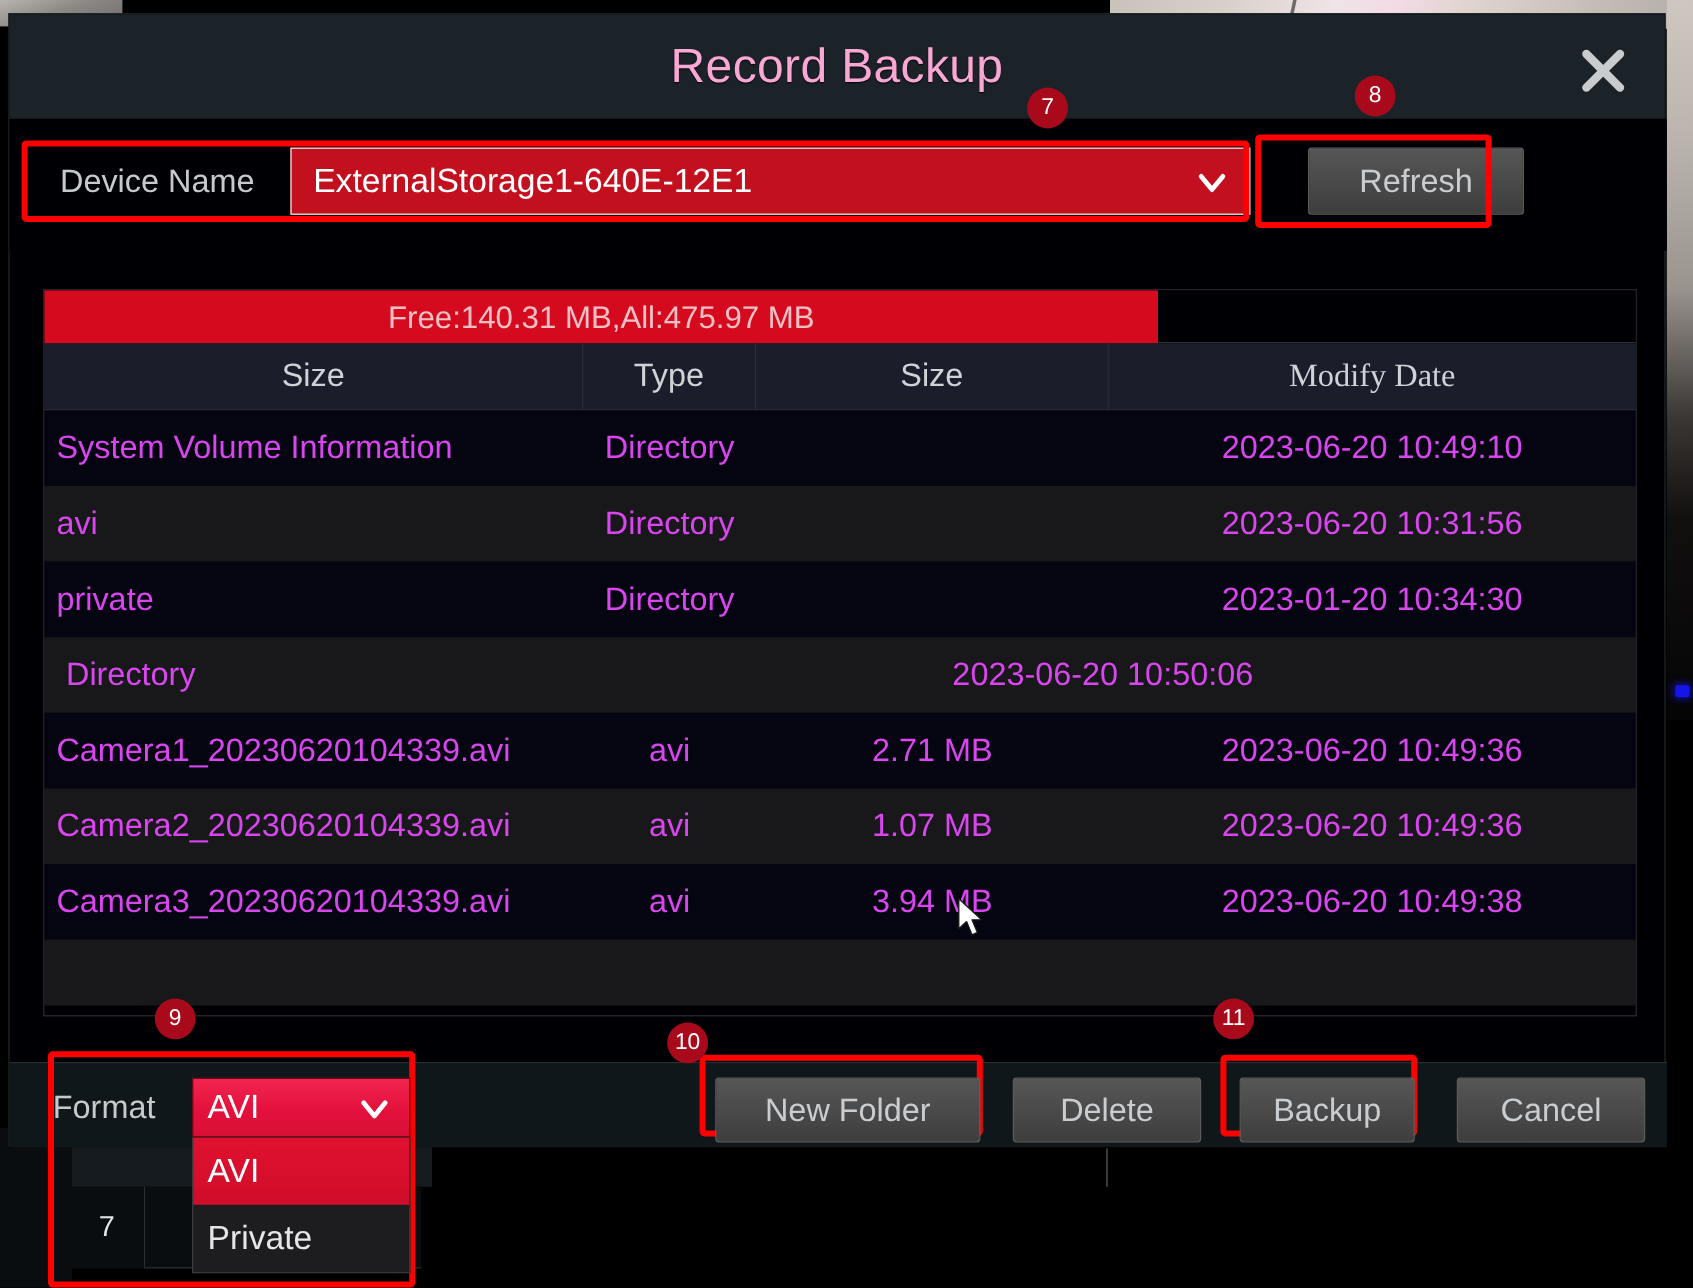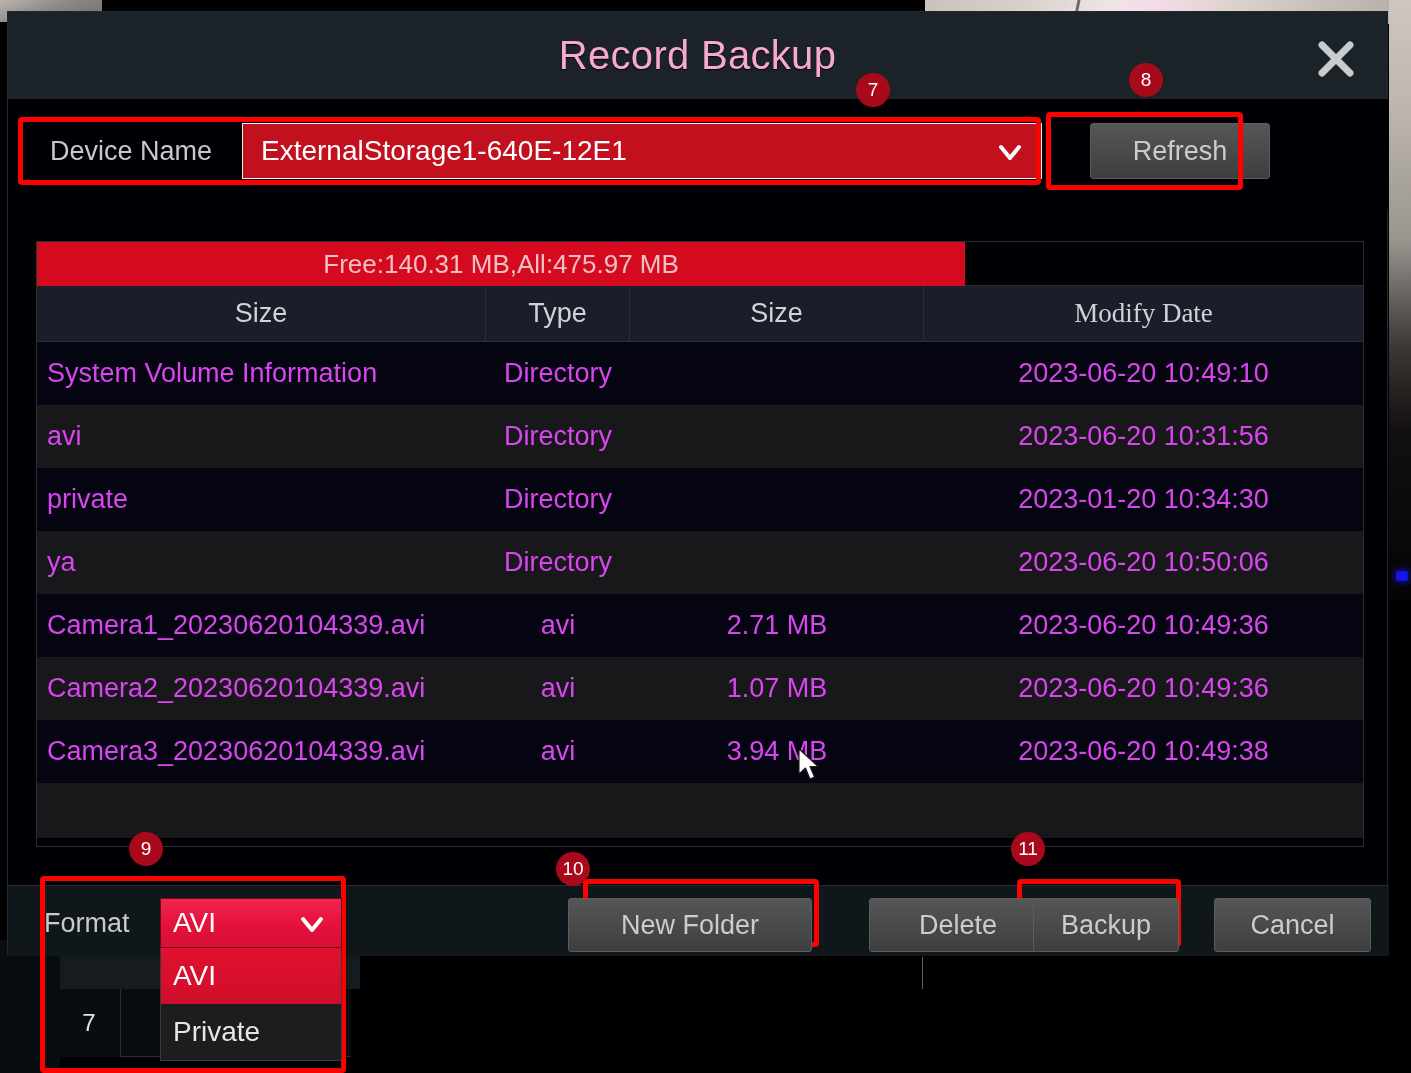--- a/index.html
+++ b/index.html
@@ -177,22 +177,22 @@
          font-size: 28px; color: #e4e6e8; cursor: pointer; }
   .opt.selected { background: linear-gradient(180deg,#e0112f 0%,#cf0d2a 100%); color: #fff; }
 
   .btn {
     position: absolute; top: 886px; height: 54px;
     background: linear-gradient(180deg,#565656 0%,#4a4a4a 50%,#3e3e3e 100%);
     border: 1px solid #5d5d5d; border-radius: 3px;
     display: flex; align-items: center; justify-content: center;
     font-size: 27px; color: #c9cdd0; cursor: pointer; z-index: 20;
   }
-  .btn-newfolder { left: 560px; width: 244px; text-align: center; }
-  .btn-delete    { left: 861px; width: 178px; }
+  .btn-newfolder { left: 588px; width: 221px; text-align: center; }
+  .btn-delete    { left: 836px; width: 157px; }
   .btn-backup    { left: 1025px; width: 146px; }
   .btn-cancel    { left: 1206px; width: 157px; }
 
   
   .bg-cell-box {
     position: absolute; left: 58px; top: 989px; width: 63px; height: 68px;
     border-right: 1px solid #2a2f34; background: #0a0d0f;
     display: flex; align-items: center; justify-content: center;
   }
   .bg-cell-box span { font-size: 24px; color: #e2e4e6; }
@@ -284,21 +284,20 @@
       <div class="td c-size"></div>
       <div class="td c-date">2023-06-20 10:31:56</div>
     </div>
     <div class="trow odd">
       <div class="td c-name">private</div>
       <div class="td c-type">Directory</div>
       <div class="td c-size"></div>
       <div class="td c-date">2023-01-20 10:34:30</div>
     </div>
     <div class="trow even">
-      <div class="td c-name">ya</div>
       <div class="td c-type">Directory</div>
       <div class="td c-size"></div>
       <div class="td c-date">2023-06-20 10:50:06</div>
     </div>
     <div class="trow odd">
       <div class="td c-name">Camera1_20230620104339.avi</div>
       <div class="td c-type">avi</div>
       <div class="td c-size">2.71 MB</div>
       <div class="td c-date">2023-06-20 10:49:36</div>
     </div>

